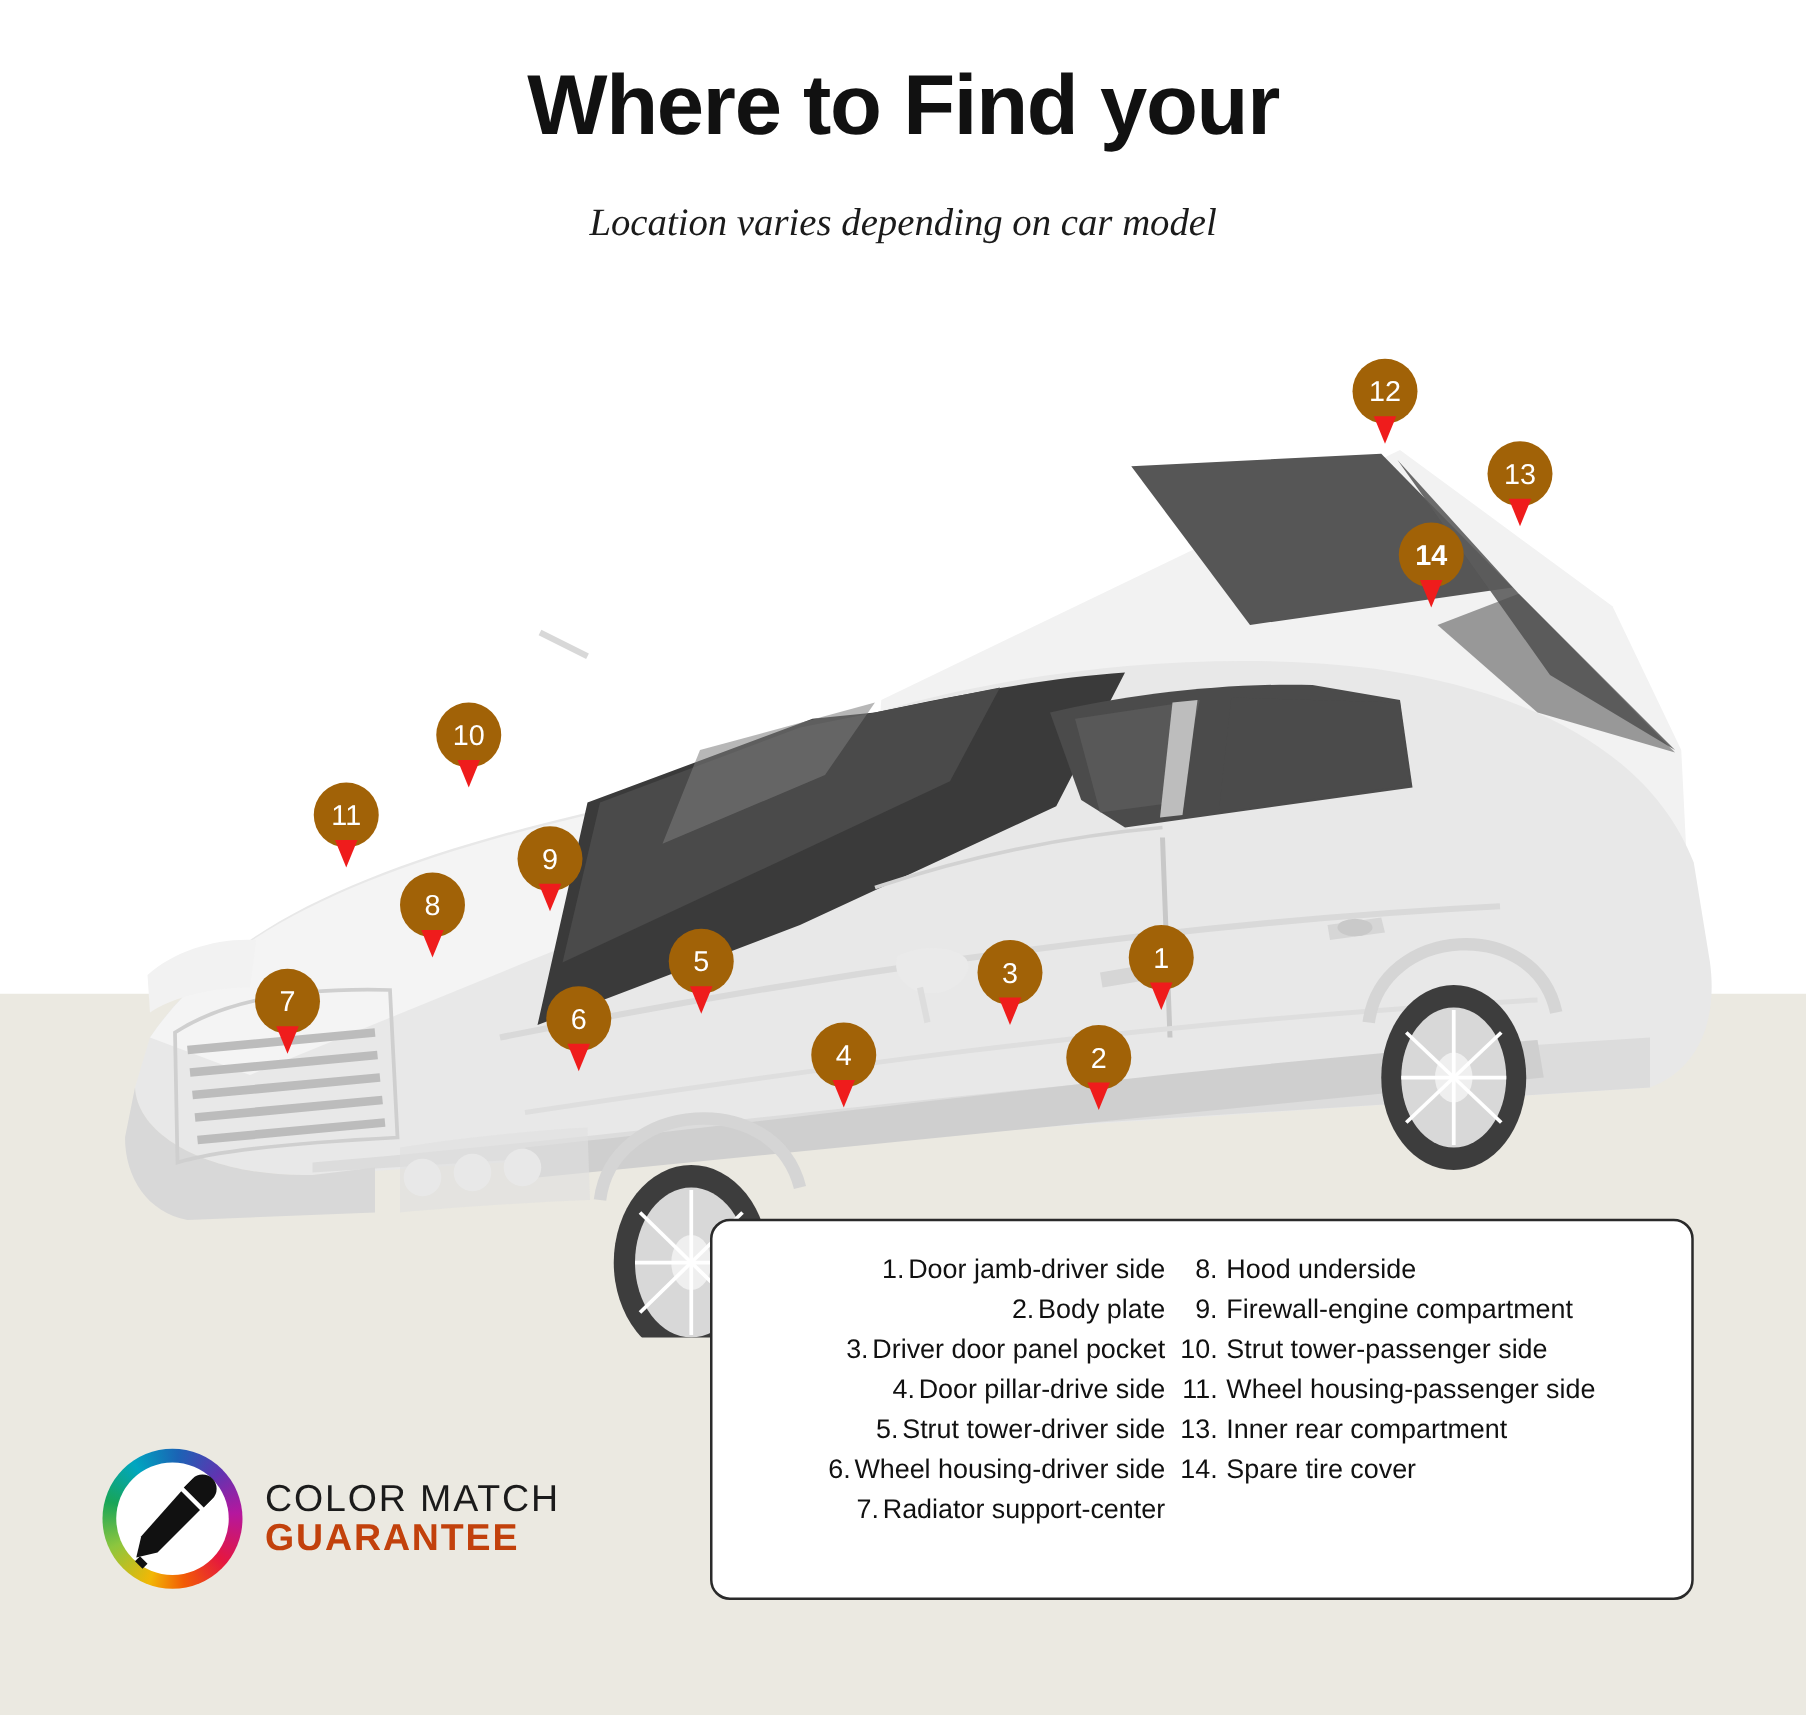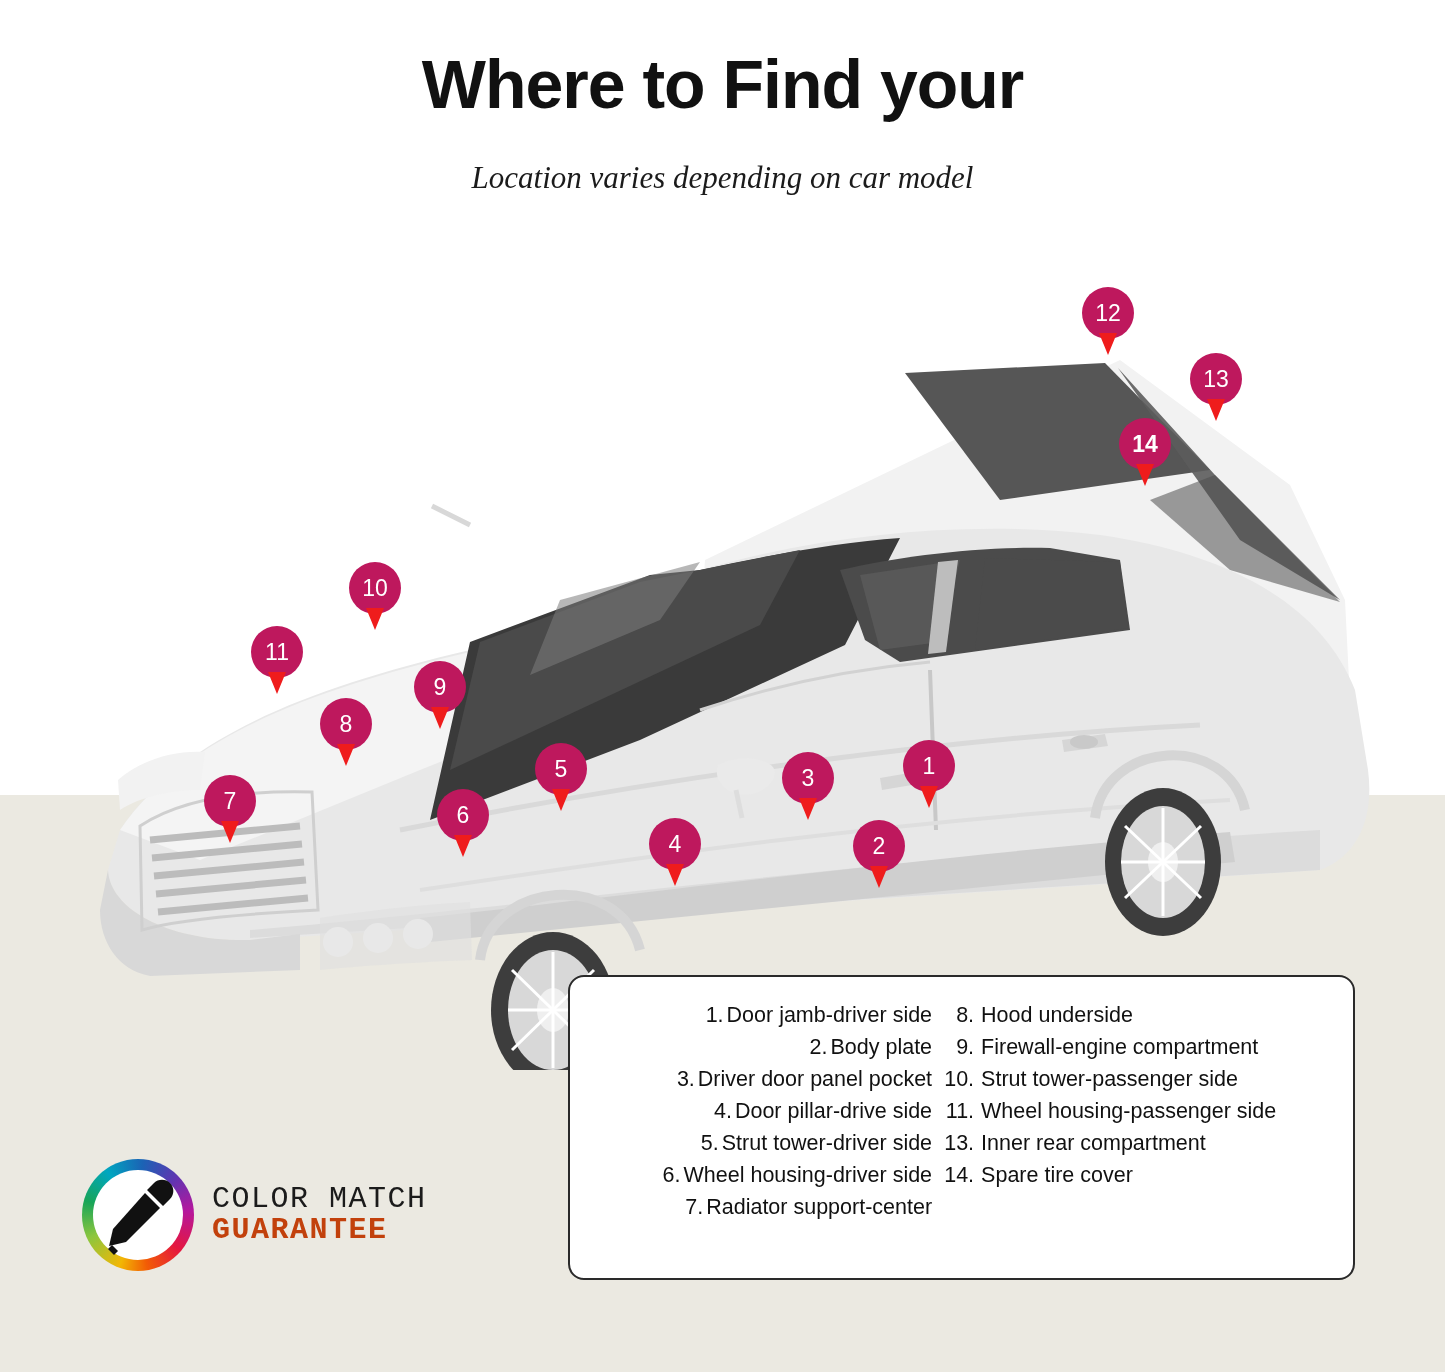--- a/index.html
+++ b/index.html
@@ -61,21 +61,21 @@
     width: 1445px;
     height: 800px;
   }
 
   
   .pin {
     position: absolute;
     width: 52px;
     height: 52px;
     border-radius: 50%;
-    background: #be185d;
+    background: #a16207;
     color: #ffffff;
     font-size: 23px;
     font-weight: normal;
     display: flex;
     align-items: center;
     justify-content: center;
     z-index: 30;
   }
   .pin::after {
     content: "";
@@ -168,21 +168,20 @@
   }
   .dropper {
     position: absolute;
     left: 0; top: 0;
     width: 112px; height: 112px;
     z-index: 2;
   }
   .logo-text {
     margin-left: 18px;
     line-height: 1.05;
-    font-family: Liberation Mono, monospace;
   }
   .logo-text .l1 {
     font-size: 30px;
     letter-spacing: 1.5px;
     color: #1b1b1b;
     font-weight: normal;
   }
   .logo-text .l2 {
     font-size: 30px;
     letter-spacing: 1.5px;

